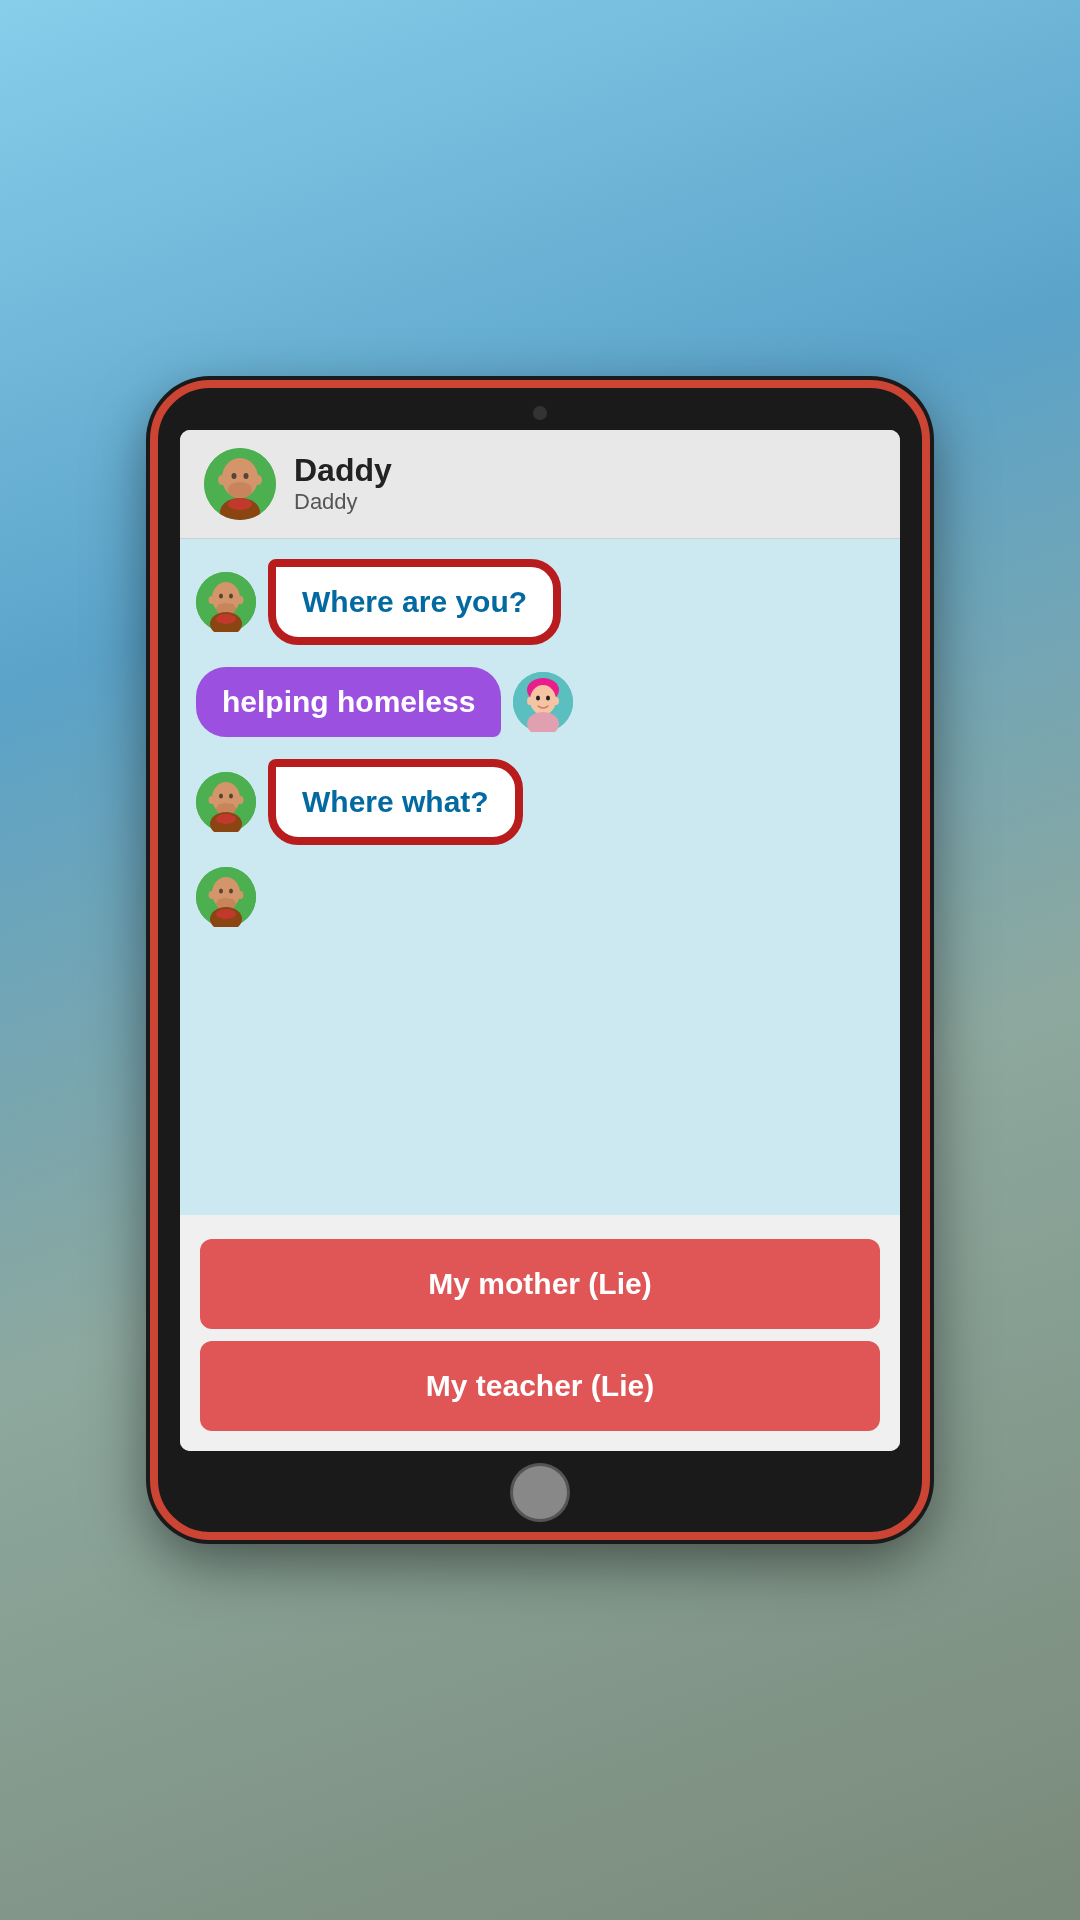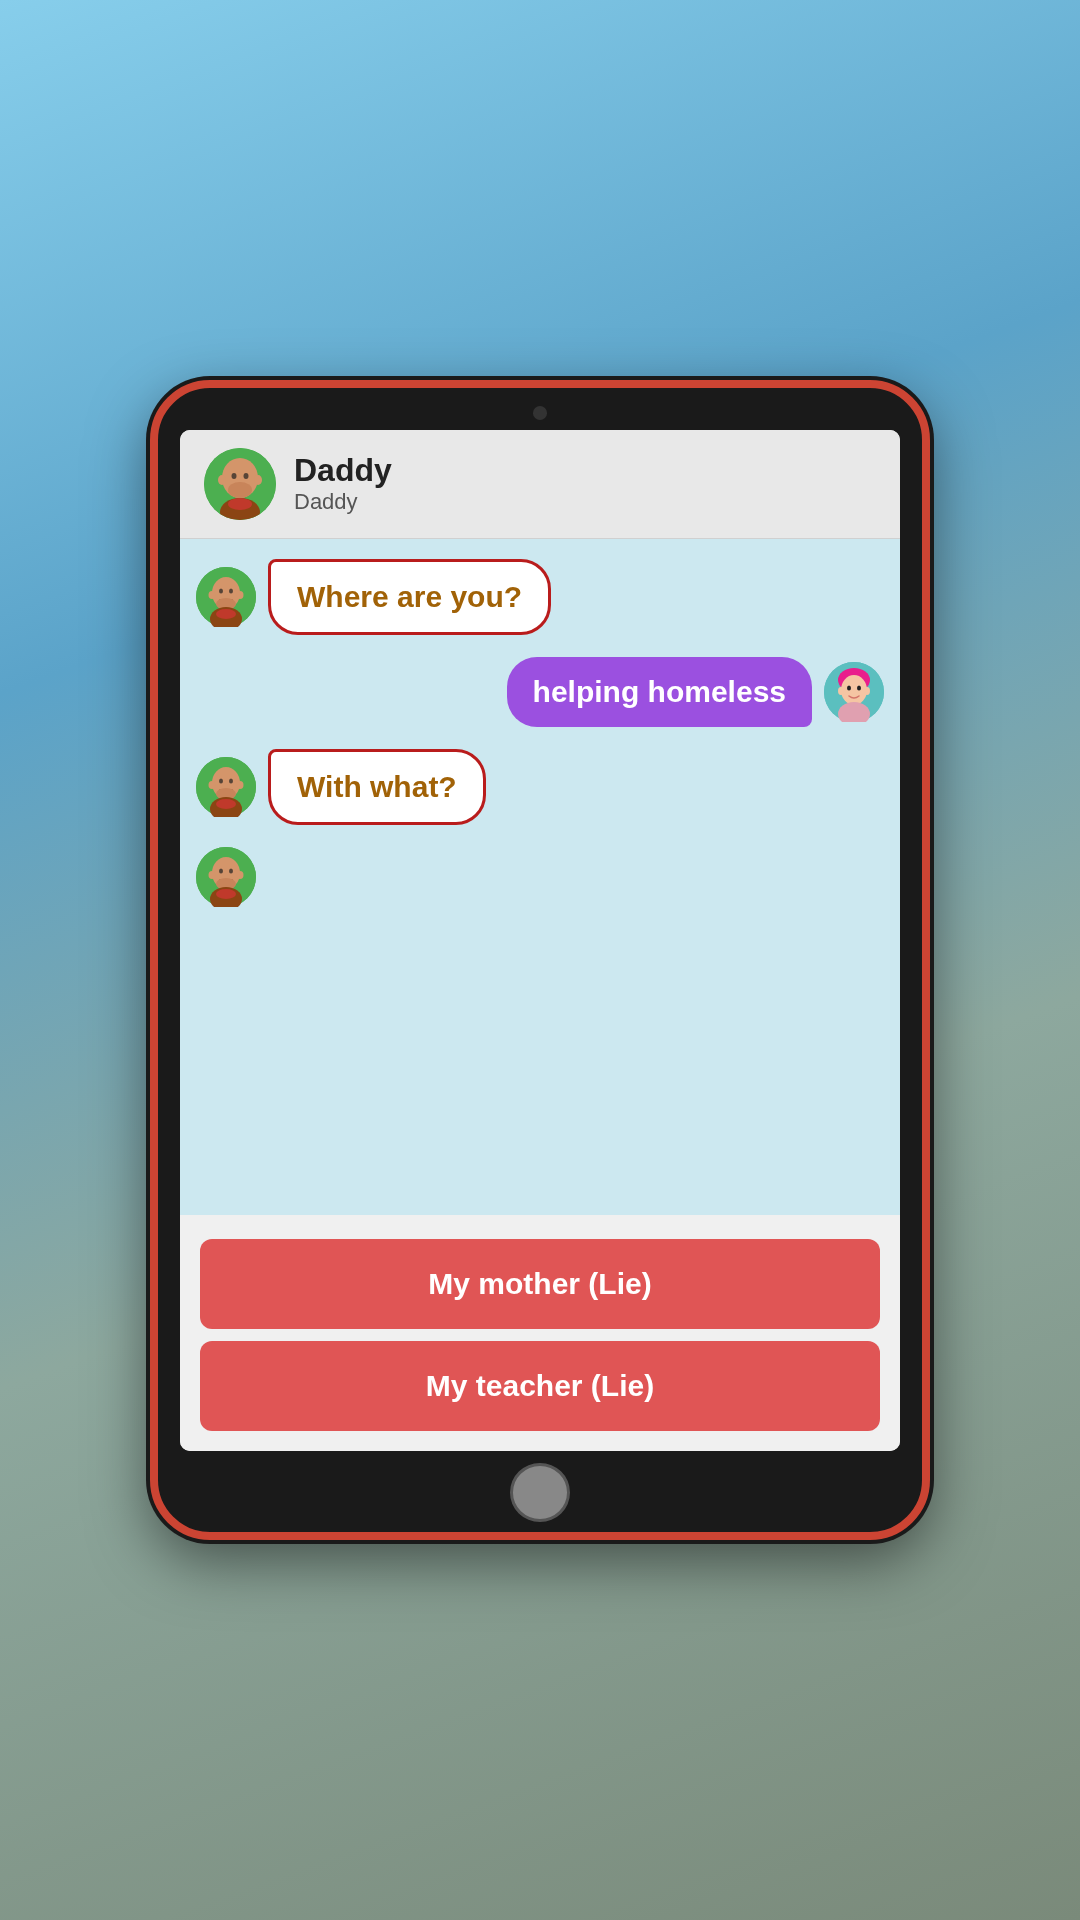--- a/index.html
+++ b/index.html
@@ -113,37 +113,37 @@
       display: flex;
       align-items: center;
       gap: 12px;
     }
 
     .msg-row.left {
       justify-content: flex-start;
     }
 
     .msg-row.right {
-      justify-content: flex-end;
+      justify-content: flex-start;
     }
 
     
     .bubble {
       padding: 18px 26px;
       border-radius: 30px;
       font-size: 30px;
       font-weight: 600;
       max-width: 380px;
       position: relative;
     }
 
     .bubble.received {
       background: white;
-      color: #a16207;
-      border: 3px solid #b91c1c;
+      color: #0369a1;
+      border: 8px solid #b91c1c;
       border-radius: 8px 30px 30px 30px;
     }
 
     .bubble.sent {
       background: #9b50e0;
       color: white;
       border-radius: 30px 30px 8px 30px;
     }
 
     .msg-avatar {
@@ -289,21 +289,21 @@
             <ellipse cx="44" cy="28" rx="3.5" ry="4" fill="#d4956a"></ellipse>
             <ellipse cx="25" cy="24" rx="2" ry="2.5" fill="#222" opacity="0.7"></ellipse>
             <ellipse cx="35" cy="24" rx="2" ry="2.5" fill="#222" opacity="0.7"></ellipse>
             <path d="M24 33 Q30 37 36 33" stroke="#8b5a3a" stroke-width="1.5" fill="none" stroke-linecap="round"></path>
             <ellipse cx="30" cy="37" rx="10" ry="6" fill="#c8845a"></ellipse>
             <ellipse cx="30" cy="52" rx="16" ry="12" fill="#8b4513"></ellipse>
             <ellipse cx="30" cy="47" rx="10" ry="5" fill="#c0392b"></ellipse>
           </svg>
         </div>
         <div class="bubble received">
-          <span>With what?</span>
+          <span>Where what?</span>
         </div>
       </div>
 
 
       <div class="msg-row left">
         <div class="msg-avatar">
           <svg width="60" height="60" viewBox="0 0 60 60">
             <circle cx="30" cy="30" r="30" fill="#4caf50"></circle>
             <ellipse cx="30" cy="26" rx="14" ry="16" fill="#d4956a"></ellipse>
             <ellipse cx="16" cy="28" rx="3.5" ry="4" fill="#d4956a"></ellipse>

